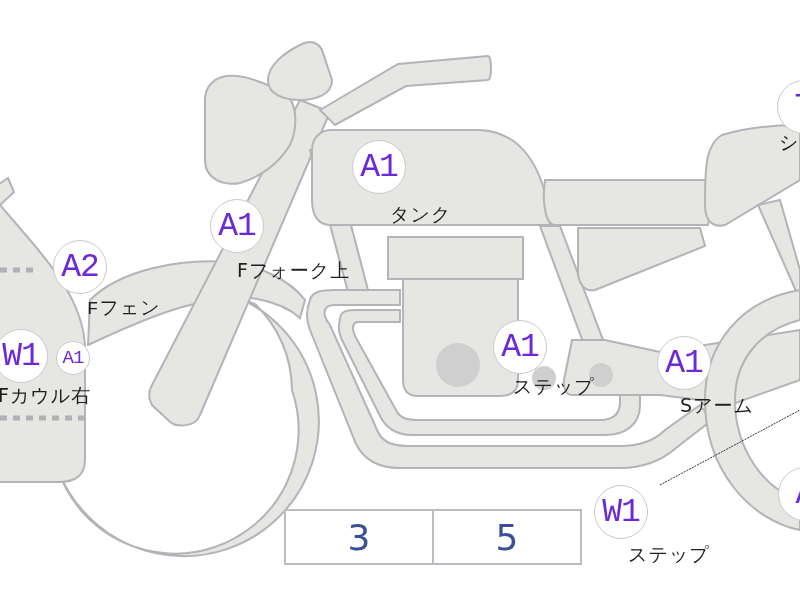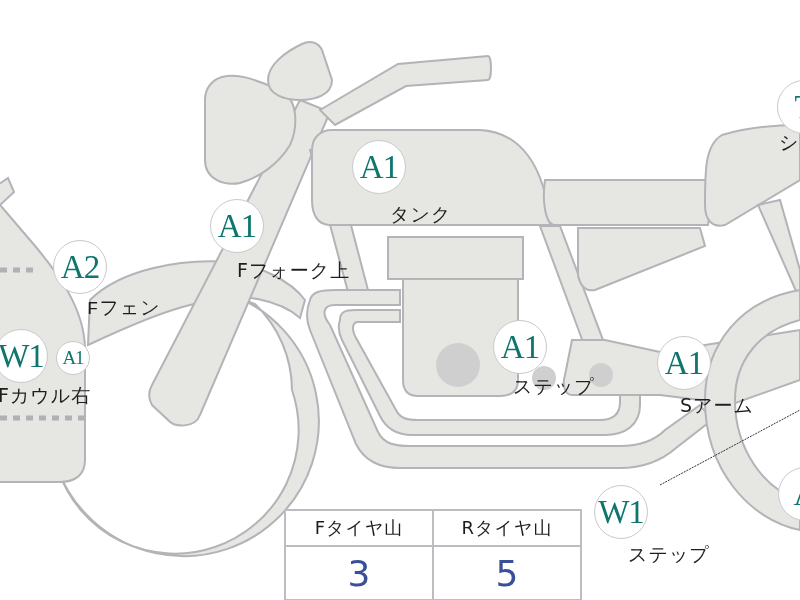--- a/index.html
+++ b/index.html
@@ -12,23 +12,23 @@
     .part { fill: #e6e6e3; stroke: #b3b3b8; stroke-width: 2; }
     .dot-shadow { fill: #cfcfcf; }
     .dash { stroke: #b0b0b5; stroke-width: 5; stroke-dasharray: 7 6; fill: none; }
     .leader { stroke: #333; stroke-width: 1; fill: none; }
 
     .badge {
       position: absolute;
       border-radius: 50%;
       background: #ffffff;
       border: 1.5px solid #c9c9cf;
-      color: #0f766e;
+      color: #6d28d9;
       display: flex; align-items: center; justify-content: center;
-      font-family: Liberation Serif, serif;
+      font-family: Liberation Mono, monospace;
       letter-spacing: -1px;
       box-sizing: border-box;
     }
     .badge.lg { width: 54px; height: 54px; font-size: 33px; }
     .badge.sm { width: 34px; height: 34px; font-size: 19px; }
     .label {
       position: absolute;
       color: #1e1e1e;
       font-family: "DejaVu Sans", sans-serif;
       font-size: 19px;
@@ -126,22 +126,18 @@
 <div class="badge lg" style="left:594px;top:485px;">W1</div>
 <div class="label" style="left:628px;top:542px;">ステップ</div>
 
 <div class="badge lg" style="left:777px;top:80px;">T</div>
 <div class="label" style="left:779px;top:130px;">シ</div>
 
 <div class="badge lg" style="left:778px;top:467px;">A</div>
 
 <table class="tire-table">
   <tbody>
-      <tr>
-    <th>Fタイヤ山</th>
-    <th>Rタイヤ山</th>
-  </tr>
   <tr>
     <td>3</td>
     <td>5</td>
   </tr>
 </tbody>
   </table>
 
 </body></html>

